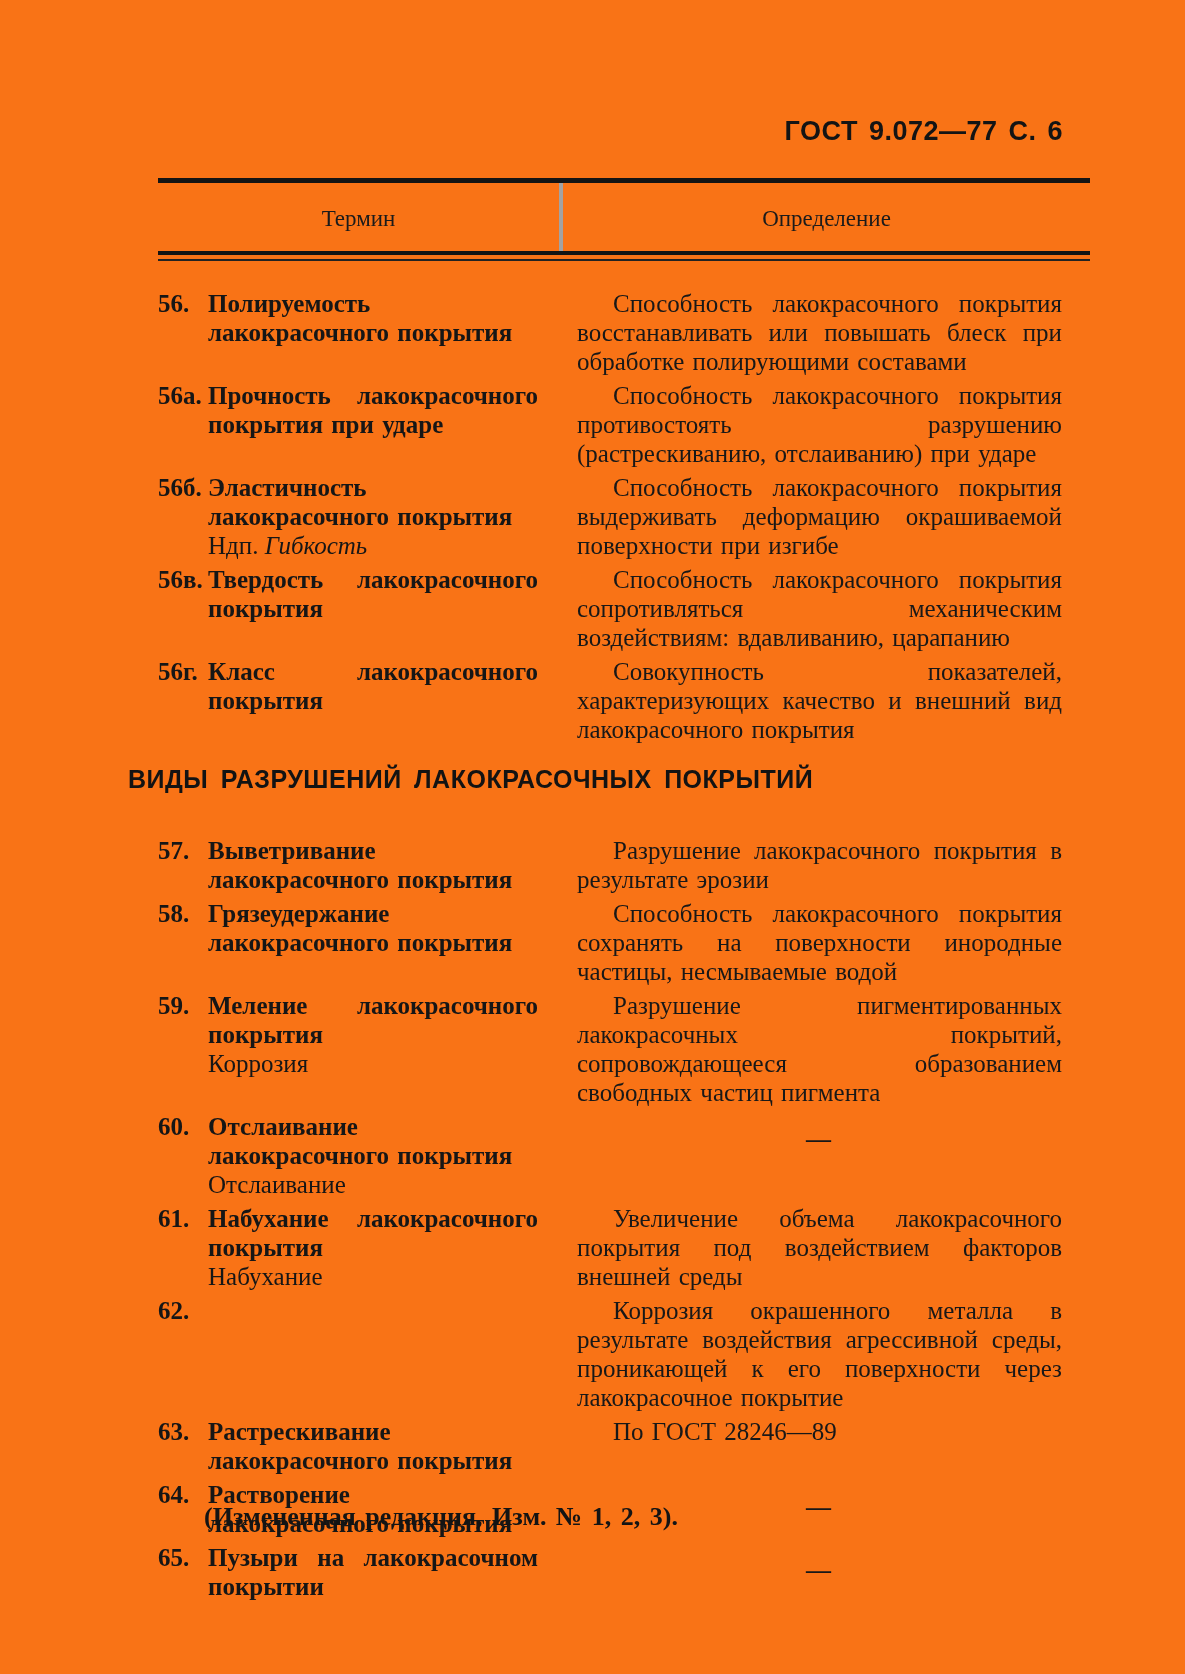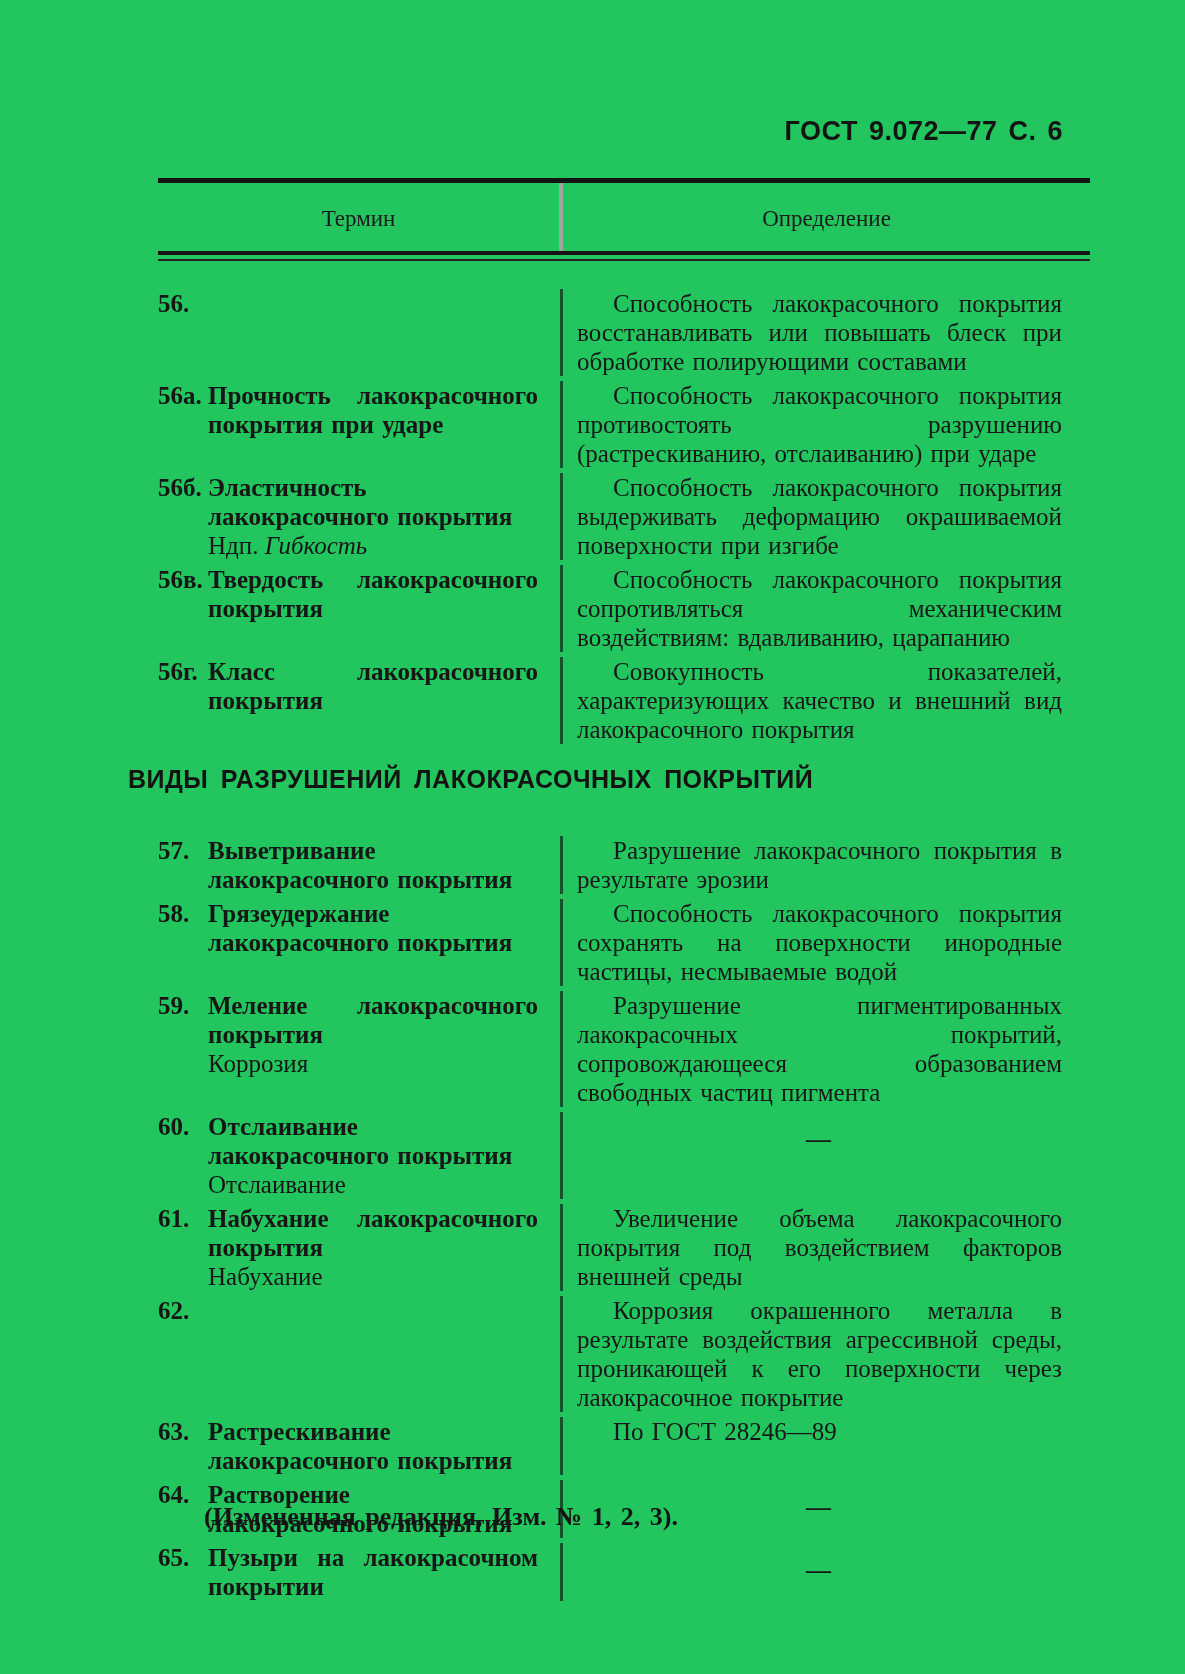--- a/index.html
+++ b/index.html
@@ -6,21 +6,21 @@
   body {
     width: 1185px; height: 1674px;
     background: #ffffff;
     font-family: "Liberation Serif", serif;
     color: #161616;
     position: relative;
     overflow: hidden;
   }
   .page {
     position: absolute; inset: 0;
-    background: #22c55e;
+    background: #f97316;
   }
   
   .gost-header {
     position: absolute; top: 116px; right: 122px;
     font-family: "Liberation Sans", sans-serif;
     font-weight: 700; font-size: 27px; letter-spacing: 0.5px;
     word-spacing: 3px;
     color: #141414;
   }
   
@@ -37,21 +37,21 @@
   .rule-double {
     height: 4px;
     border-top: 4px solid #141414;
     border-bottom: 2px solid #222222;
   }
   .tbody { padding-top: 28px; }
   .tbody-1 { padding-bottom: 2px; }
   .tbody-2 { padding-top: 24px; padding-bottom: 34px; }
   .row { display: grid; grid-template-columns: 405px 1fr; margin-bottom: 5px; }
   .term-cell {
-    border-right: 3px solid #14532d;
+    border-right: 3px solid #f97316;
     display: grid; grid-template-columns: 50px 1fr;
     align-content: start;
     padding: 0 22px 0 0;
     box-sizing: border-box;
   }
   .num {
     font-weight: 700; font-size: 25px; line-height: 29px;
     white-space: nowrap;
   }
   .term-wrap { }
@@ -109,20 +109,23 @@
       <div class="th">Определение</div>
     </div>
 
     <div class="rule-double"></div>
 
     <div class="tbody tbody-1">
 
       <div class="row">
         <div class="term-cell">
           <span class="num">56.</span>
+          <div class="term-wrap">
+            <span class="term">Полируемость лакокрасочного покрытия</span>
+          </div>
         </div>
         <div class="def-cell">
           <p class="def">Способность лакокрасочного покрытия восстанавливать или повышать блеск при обработке полирующими составами</p>
         </div>
       </div>
 
       <div class="row">
         <div class="term-cell">
           <span class="num">56а.</span>
           <div class="term-wrap">

